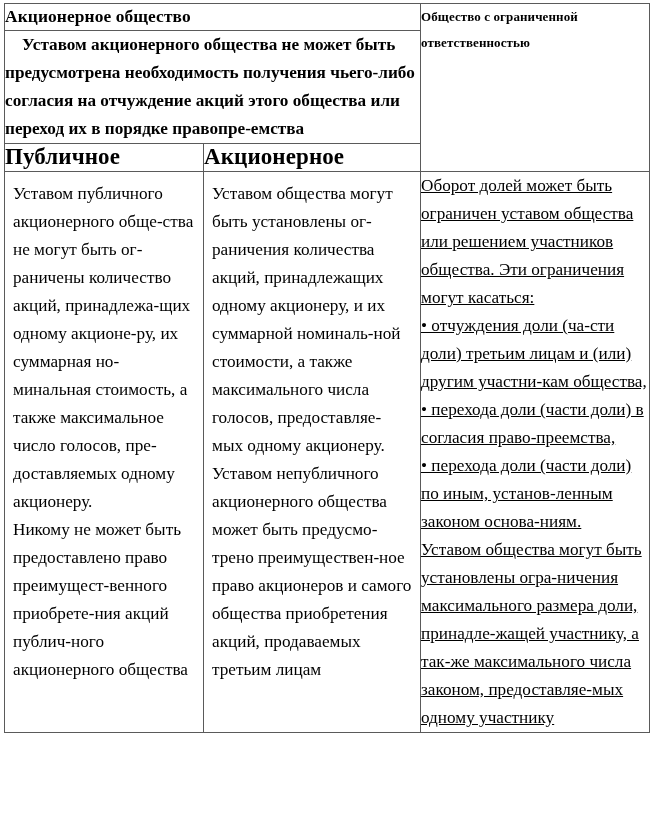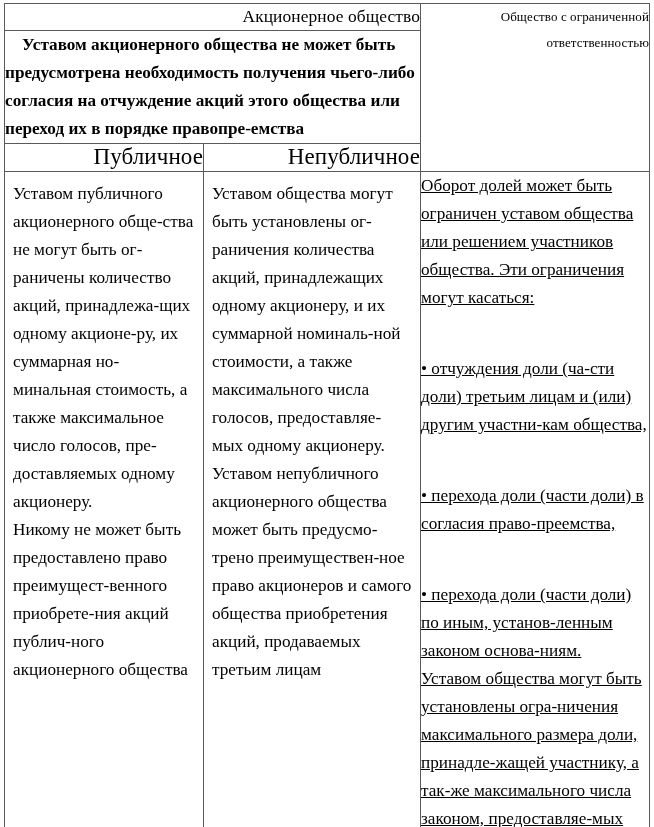--- a/index.html
+++ b/index.html
@@ -44,22 +44,22 @@
   
   col.c-pub   { width: 199px; }
   col.c-nonp  { width: 217px; }
   col.c-ooo   { width: 229px; }
 
   
   .hdr-ao,
   .hdr-ooo,
   .hdr-pub,
   .hdr-nonp {
-    text-align: right;
-    font-weight: normal;
+    text-align: left;
+    font-weight: bold;
     letter-spacing: 0.1px;
   }
 
   .hdr-ao {
     height: 26px;
     padding: 1px 4px 2px 4px;
     line-height: 24px;
     font-size: 17.4px;
   }
 
@@ -104,21 +104,20 @@
     padding: 3px 9px 4px 9px;
   }
   .lastcol p {
     margin: 0;
     line-height: 28px;
     text-decoration: underline;
   }
   .lastcol p.bullet {
     text-indent: 0;
     padding-left: 0;
-    margin-top: 43px;
   }
 
   .nowrap-line { white-space: pre-wrap; }
 </style>
 </head>
 <body>
 
 <div class="page">
 
   <table class="cmp">
@@ -138,21 +137,21 @@
       </tr>
 
       <tr>
         <td colspan="2" class="wide-intro">
           <p>Уставом акционерного общества не может быть предусмотрена необходимость получения чьего-либо согласия на отчуждение акций этого общества или переход их в порядке правопре-емства</p>
         </td>
       </tr>
 
       <tr>
         <td class="hdr-pub">Публичное</td>
-        <td class="hdr-nonp">Непубличное</td>
+        <td class="hdr-nonp">Акционерное</td>
       </tr>
 
       <tr>
         <td class="body-cell">
           <p class="nowrap-line">Уставом публичного акционерного обще-ства не могут быть ог-раничены количество акций, принадлежа-щих одному акционе-ру, их суммарная но-минальная стоимость, а также максимальное число голосов, пре-доставляемых одному акционеру.
 Никому не может быть предоставлено право преимущест-венного приобрете-ния акций публич-ного акционерного общества</p>
         </td>
         <td class="body-cell">
           <p class="nowrap-line">Уставом общества могут быть установлены ог-раничения количества акций, принадлежащих одному акционеру, и их суммарной номиналь-ной стоимости, а также максимального числа голосов, предоставляе-мых одному акционеру.
 Уставом непубличного акционерного общества может быть предусмо-трено преимуществен-ное право акционеров и самого общества приобретения акций, продаваемых третьим лицам</p>

